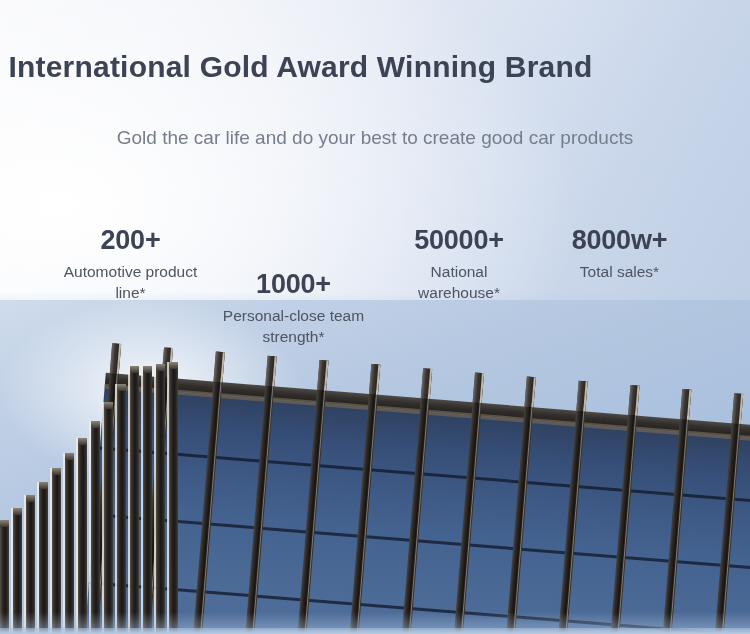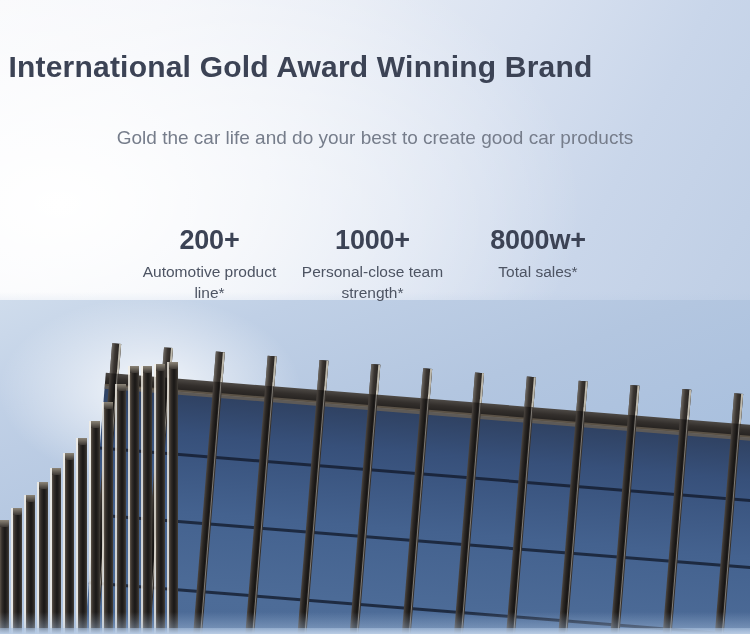--- a/index.html
+++ b/index.html
@@ -80,21 +80,21 @@
     justify-content:center;
     align-items:flex-start;
     gap:8px;
   }
   .stat {
     width:140px;
     text-align:center;
     padding:0 8px;
   }
   .stat:nth-child(1) { width:150px; }
-  .stat:nth-child(2) { width:160px; }
+  .stat:nth-child(2) { width:160px;margin-top:44px; }
   .stat:nth-child(3) { width:155px; }
   .stat:nth-child(4) { width:150px; }
   .stat-num {
     font-size:27px;
     font-weight:bold;
     color:#3c4355;
     line-height:30px;
     letter-spacing:-.2px;
   }
   .stat-label {
@@ -367,20 +367,24 @@
       <div class="stat">
         <div class="stat-num">200+</div>
         <div class="stat-label">Automotive product line*</div>
       </div>
 
       <div class="stat">
         <div class="stat-num">1000+</div>
         <div class="stat-label">Personal-close team strength*</div>
       </div>
 
+      <div class="stat">
+        <div class="stat-num">50000+</div>
+        <div class="stat-label">National warehouse*</div>
+      </div>
 
       <div class="stat">
         <div class="stat-num">8000w+</div>
         <div class="stat-label">Total sales*</div>
       </div>
 
     </div>
   </div>
 
 </div>

